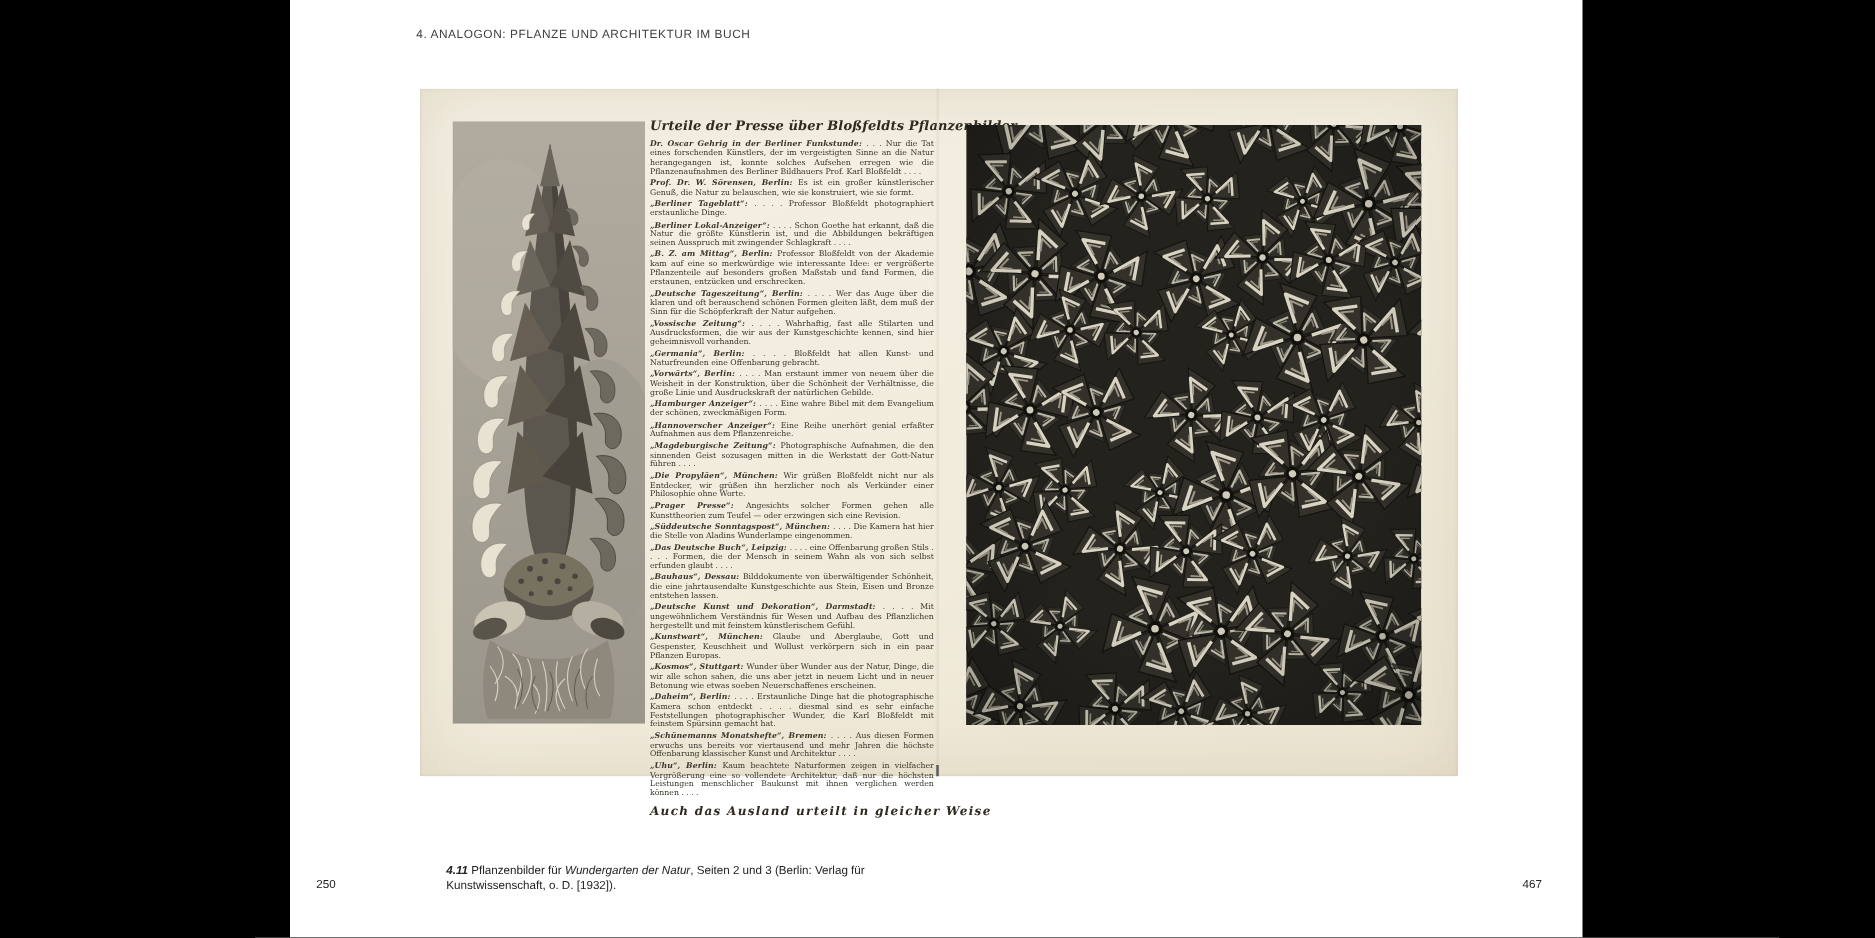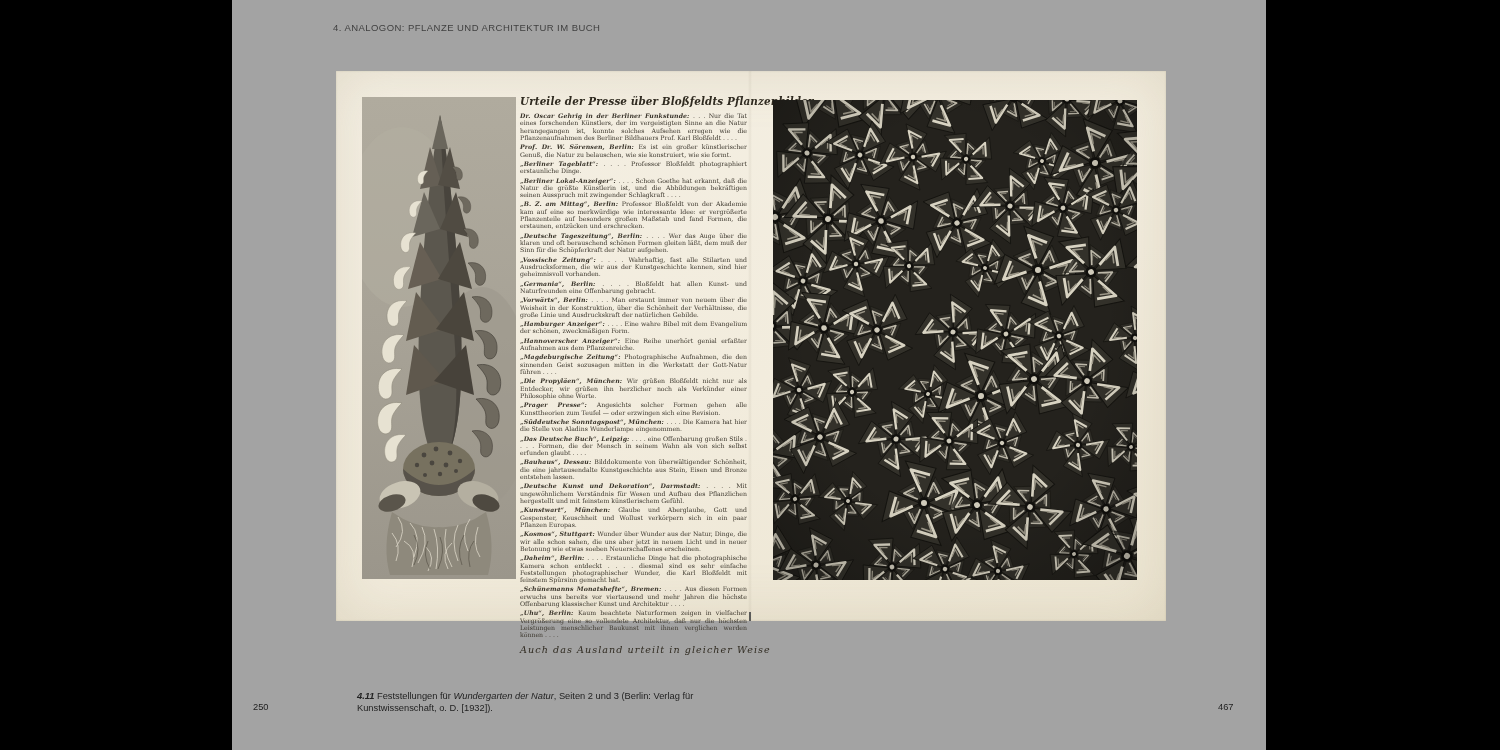--- a/index.html
+++ b/index.html
@@ -1,36 +1,36 @@
 <!DOCTYPE html>
 <html><head>
 <meta charset="utf-8">
 <style>
   html,body{margin:0;padding:0;background:#000;}
   body{width:1500px;height:750px;position:relative;overflow:hidden;
        font-family:"Liberation Sans",sans-serif;}
-  .content-panel{position:absolute;left:232px;top:0;width:1034px;height:750px;background:#a3a3a3;}
+  .content-panel{position:absolute;left:232px;top:0;width:1034px;height:750px;background:#ffffff;}
   .chapter-header{position:absolute;left:101px;top:22px;font-size:9.5px;letter-spacing:.45px;
        color:#3f3f3f;white-space:nowrap;}
   .scan{position:absolute;left:104px;top:71px;width:830px;height:550px;
        background:linear-gradient(160deg,#f4efe3 0%,#f2ecdd 55%,#ece5d2 100%);
        box-shadow:inset 0 0 55px rgba(165,150,115,.22), inset 0 0 2px rgba(120,110,80,.25);}
   .gutter{position:absolute;left:412px;top:0;width:4px;height:550px;
        background:linear-gradient(90deg,rgba(90,80,55,0) 0%,rgba(90,80,55,.07) 50%,rgba(90,80,55,0) 100%);}
   .fold-tick{position:absolute;left:413px;top:541px;width:2px;height:9px;background:#5b5b59;}
   .plate{position:absolute;display:block;}
   .plate-left{left:26px;top:26px;width:154px;height:482px;}
   .plate-right{left:437px;top:29px;width:364px;height:480px;}
   .press-col{position:absolute;left:184px;top:24px;width:227px;color:#3a352b;
        font-family:"DejaVu Serif",serif;}
   .press-title{font-style:italic;font-weight:bold;font-size:10.4px;letter-spacing:.1px;
        white-space:nowrap;color:#2f2a20;margin:0 0 5px 0;}
   .pq{font-size:6.2px;line-height:1.18;text-align:justify;margin:0 0 2px 0;}
   .pq .lead{font-style:italic;font-weight:bold;letter-spacing:.1px;}
-  .closing-line{font-style:italic;font-weight:normal;font-size:9.6px;letter-spacing:1.05px;
+  .closing-line{font-style:italic;font-weight:bold;font-size:9.6px;letter-spacing:1.05px;
        white-space:nowrap;margin-top:5px;color:#2f2a20;}
   .caption{position:absolute;left:125px;top:690px;width:392px;font-size:9.3px;line-height:1.34;color:#222;}
   .caption .cap-num{font-weight:bold;font-style:italic;}
   .caption .cap-italic{font-style:italic;margin-top:38px;}
   .page-number{position:absolute;top:702px;font-size:9.3px;color:#222;}
   .pn-left{left:21px;}
   .pn-right{left:986px;}
 </style>
 </head>
 <body>
@@ -260,16 +260,16 @@
           <use href="#rosette" transform="translate(301,454) rotate(249) scale(0.82)"></use>
           <use href="#rosette" transform="translate(354,456) rotate(38) scale(1.26)"></use>
         </g>
       <rect width="364" height="480" fill="url(#vig)"></rect>
     </svg>
 
     <div class="fold-tick"></div>
   </div>
 
   <div class="page-number pn-left">250</div>
-  <div class="caption"><span class="cap-num">4.11</span><span> Feststellungen für </span><span class="cap-italic">Wundergarten der Natur</span><span>, Seiten 2 und 3 (Berlin: Verlag für Kunstwissenschaft, o. D. [1932]).</span></div>
+  <div class="caption"><span class="cap-num">4.11</span><span> Pflanzenbilder für </span><span class="cap-italic">Wundergarten der Natur</span><span>, Seiten 2 und 3 (Berlin: Verlag für Kunstwissenschaft, o. D. [1932]).</span></div>
   <div class="page-number pn-right">467</div>
 
 </div>
 
 </body></html>

